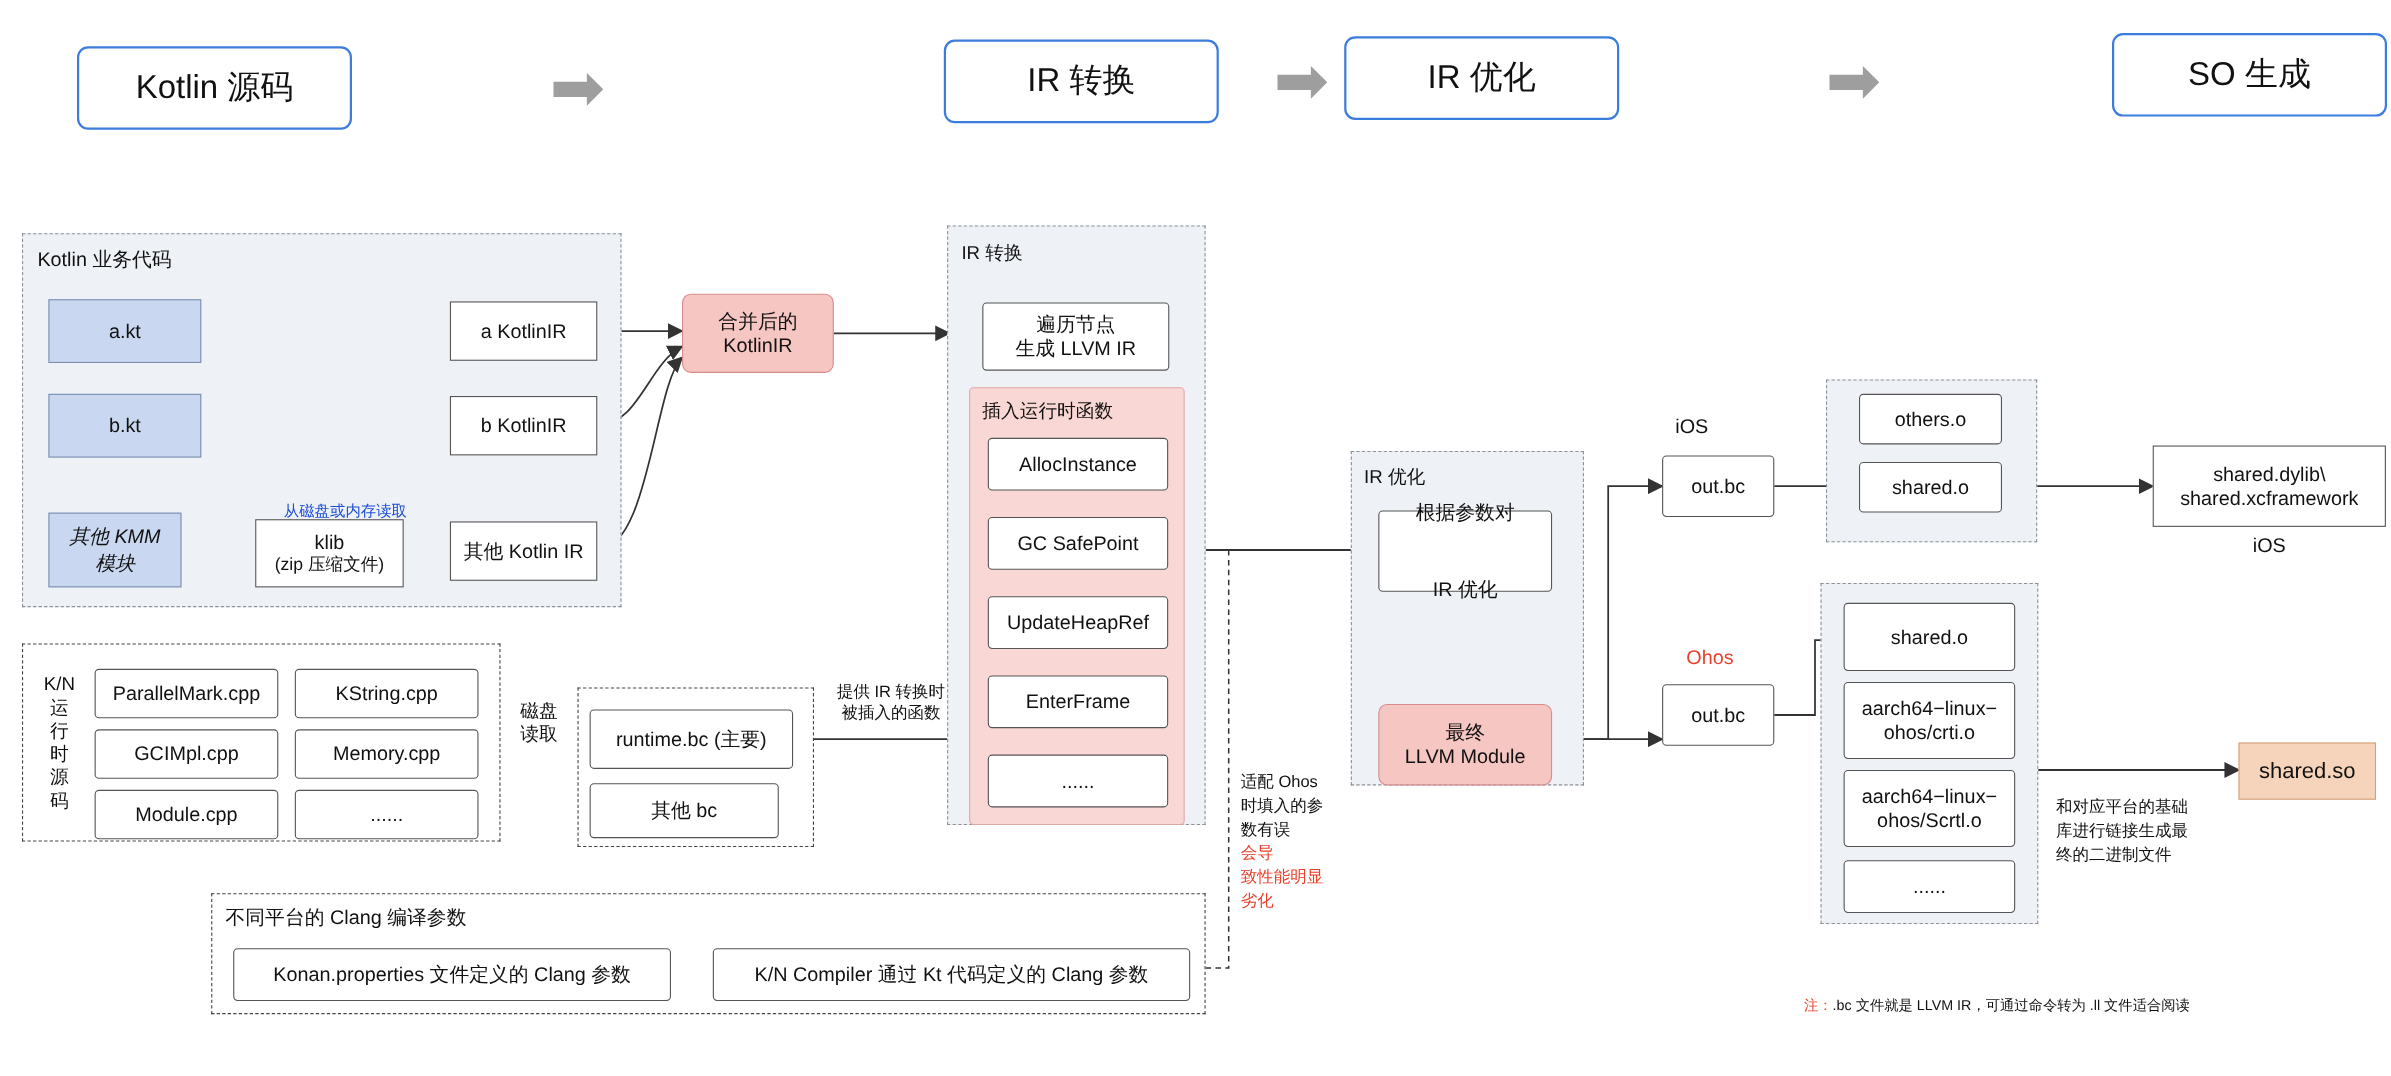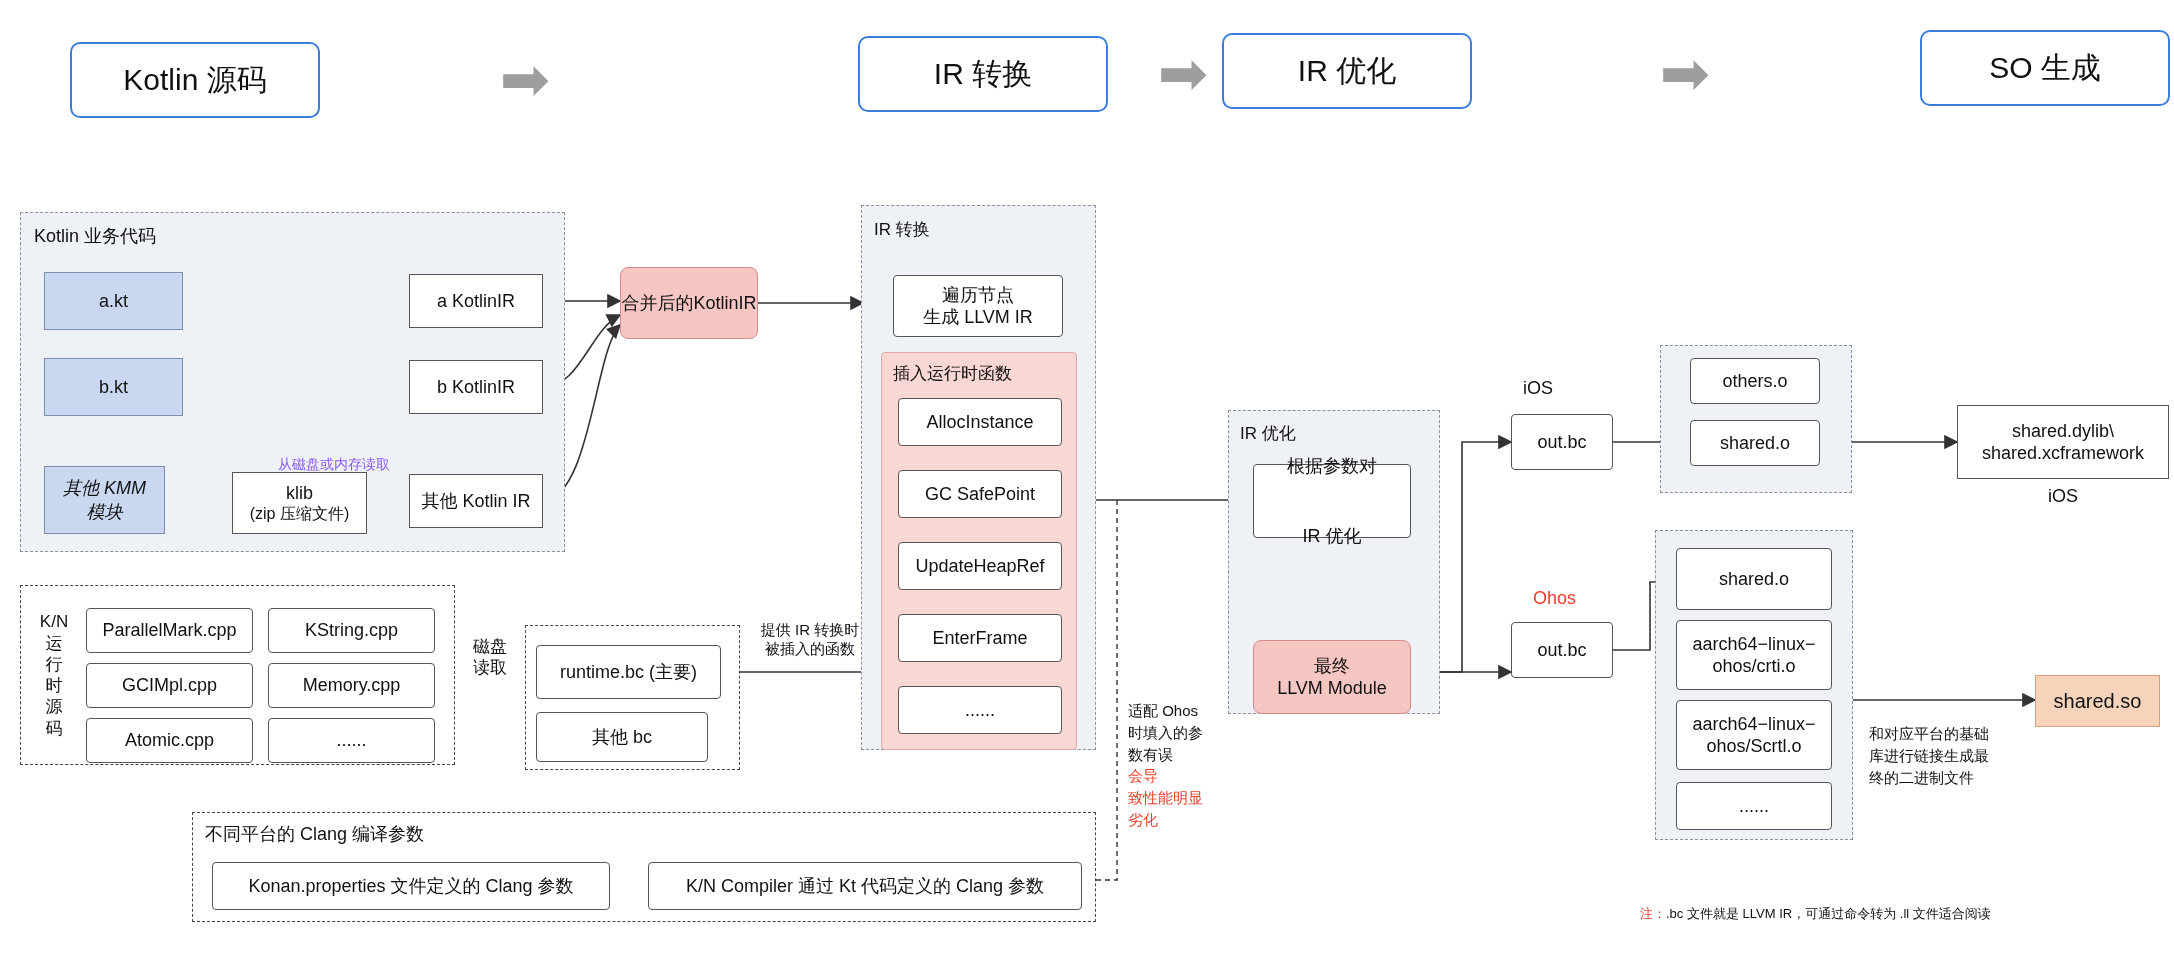--- a/index.html
+++ b/index.html
@@ -11,21 +11,21 @@
   .pill{border:2px solid #3b7ddd;border-radius:10px;background:#fff;font-size:30px;color:#111;}
   
   .rect{border:1.6px solid #555;background:#fff;font-size:18px;}
   .rect-blue{border:1.6px solid #7b8fae;background:#c9d8f0;font-size:18px;}
   .rect-red{border:1.6px solid #d88b8b;background:#f5c6c2;font-size:18px;border-radius:8px;}
   .rect-orange{border:1.6px solid #d5a07a;background:#f6d4bb;font-size:20px;}
   .group-dashed{border:1.6px dashed #444;background:#fff;}
   .group-dashed-light{border:1.6px dashed #8d9299;background:#eef1f5;}
   .panel-pink{border:1.6px solid #e0a8a4;background:#f9d7d4;border-radius:4px;}
   .label{font-size:17px;color:#111;}
-  .label-sm{font-size:14px;color:#8b5cf6;margin-left:20px;}
+  .label-sm{font-size:14px;color:#1d4ed8;}
   .label-red{color:#e8412c;}
   .note{font-size:13px;}
   .arrow-gray{color:#9e9e9e;}
   svg{position:absolute;left:0;top:0;width:2174px;height:978px;pointer-events:none;}
   .ln{stroke:#333;stroke-width:1.6px;fill:none;}
   .ln-dash{stroke:#333;stroke-width:1.4px;fill:none;stroke-dasharray:5 4;}
 </style>
 </head>
 <body>
 
@@ -94,21 +94,21 @@
 
   <div class="abs box rect" style="left:232px;top:472px;width:135px;height:62px;flex-direction:column;">
     <span>klib</span>
     <span style="font-size:16px;">(zip 压缩文件)</span>
   </div>
 
   <div class="abs box rect" style="left:409px;top:274px;width:134px;height:54px;">a  KotlinIR</div>
   <div class="abs box rect" style="left:409px;top:360px;width:134px;height:54px;">b  KotlinIR</div>
   <div class="abs box rect" style="left:409px;top:474px;width:134px;height:54px;">其他 Kotlin IR</div>
 
-  <div class="abs box rect-red" style="left:620px;top:267px;width:138px;height:72px;">
+  <div class="abs box rect-red" style="left:620px;top:267px;width:138px;height:72px;flex-direction:column;">
     <span>合并后的</span>
     <span>KotlinIR</span>
   </div>
 
   <div class="abs group-dashed-light" style="left:861px;top:205px;width:235px;height:545px;"></div>
   <div class="abs label" style="left:874px;top:218px;font-size:17px;">IR 转换</div>
 
   <div class="abs box rect" style="left:893px;top:275px;width:170px;height:62px;flex-direction:column;border-radius:4px;">
     <span>遍历节点</span>
     <span>生成 LLVM IR</span>
@@ -130,21 +130,21 @@
     <span>行</span>
     <span>时</span>
     <span>源</span>
     <span>码</span>
   </div>
 
   <div class="abs box rect" style="left:86px;top:608px;width:167px;height:45px;border-radius:4px;">ParallelMark.cpp</div>
   <div class="abs box rect" style="left:268px;top:608px;width:167px;height:45px;border-radius:4px;">KString.cpp</div>
   <div class="abs box rect" style="left:86px;top:663px;width:167px;height:45px;border-radius:4px;">GCIMpl.cpp</div>
   <div class="abs box rect" style="left:268px;top:663px;width:167px;height:45px;border-radius:4px;">Memory.cpp</div>
-  <div class="abs box rect" style="left:86px;top:718px;width:167px;height:45px;border-radius:4px;">Atomic.cpp</div>
+  <div class="abs box rect" style="left:86px;top:718px;width:167px;height:45px;border-radius:4px;">Module.cpp</div>
   <div class="abs box rect" style="left:268px;top:718px;width:167px;height:45px;border-radius:4px;">......</div>
 
   <div class="abs box" style="left:455px;top:630px;width:70px;height:54px;flex-direction:column;font-size:17px;">
     <span>磁盘</span>
     <span>读取</span>
   </div>
 
   <div class="abs group-dashed" style="left:525px;top:625px;width:215px;height:145px;"></div>
   <div class="abs box rect" style="left:536px;top:645px;width:185px;height:54px;border-radius:4px;">runtime.bc (主要)</div>
   <div class="abs box rect" style="left:536px;top:712px;width:172px;height:50px;border-radius:4px;">其他 bc</div>

